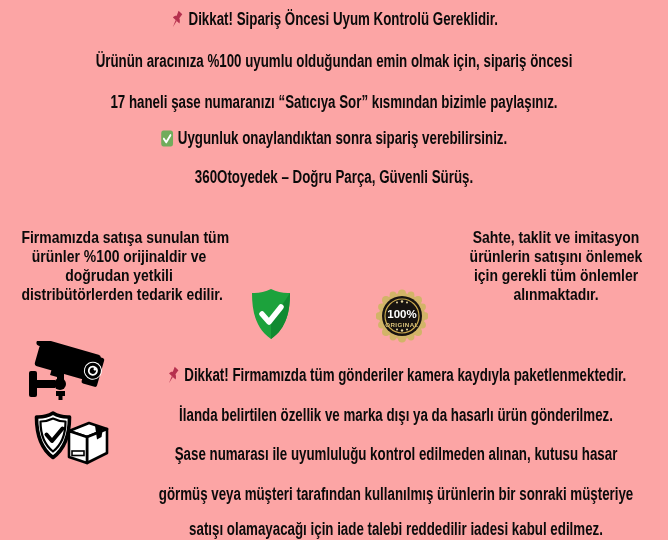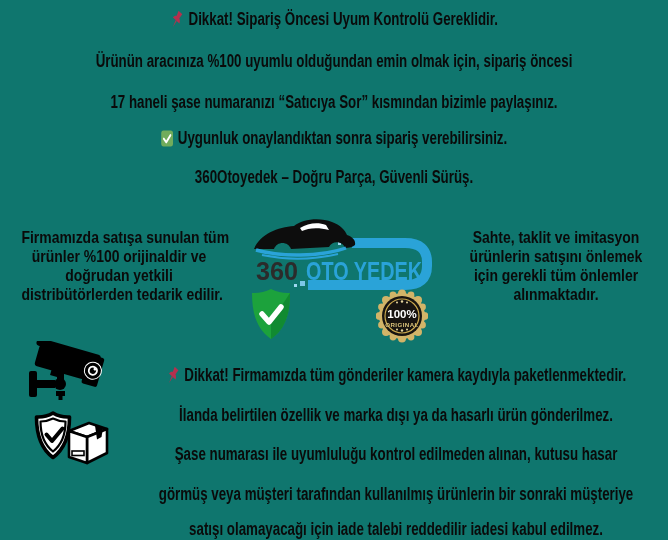--- a/index.html
+++ b/index.html
@@ -1,17 +1,17 @@
 <!DOCTYPE html>
 <html lang="tr"><head>
 <meta charset="utf-8">
 <style>
   html,body{margin:0;padding:0;background:#fff;}
   .canvas{
-    position:relative;width:668px;height:540px;background:#0f766e;overflow:hidden;
+    position:relative;width:668px;height:540px;background:#fca5a5;overflow:hidden;
     font-family:"Liberation Sans","DejaVu Sans",sans-serif;font-weight:bold;color:#0a0a0a;
   }
   .row{
     position:absolute;left:0;right:0;height:22px;
     display:flex;justify-content:center;align-items:center;gap:6px;
     font-size:18px;white-space:nowrap;
     transform:scaleX(0.74);transform-origin:50% 50%;
   }
   .row .txt{white-space:nowrap;}
   .row.bottom{left:126px;right:2px;}
@@ -64,39 +64,20 @@
     <span class="txt">360Otoyedek – Doğru Parça, Güvenli Sürüş.</span>
   </div>
 
   <div class="sideblock left">
     <div>Firmamızda satışa sunulan tüm</div>
     <div>ürünler %100 orijinaldir ve</div>
     <div>doğrudan yetkili</div>
     <div>distribütörlerden tedarik edilir.</div>
   </div>
 
-  <div class="abs" style="left:250px;top:216px;">
-    <svg width="194" height="80" viewBox="0 0 194 80">
-
-      <path d="M102 27 H155 Q177 27 177 46 v4 Q177 69 155 69 H58" fill="none" stroke="#2aa3d8" stroke-width="10"></path>
-      <rect x="94" y="21" width="5" height="5" fill="#7cc7e8"></rect>
-      <rect x="88" y="26" width="3" height="3" fill="#9ed7ef"></rect>
-      <rect x="50" y="65" width="5" height="5" fill="#7cc7e8"></rect>
-      <rect x="44" y="68" width="3" height="3" fill="#9ed7ef"></rect>
-
-      <path d="M4 33 C10 18 28 11 44 10 C52 3 70 1 82 6 C90 9 95 14 97 19 C103 21 106 25 105 29 C103 31 99 32 95 32 C93 25 82 24 79 31 L41 33 C38 25 27 25 24 33 Z" fill="#0d0d0d"></path>
-      <path d="M50 12 C58 7 68 6 76 9 L79 14 C68 11 58 12 52 15 Z" fill="#ffffff"></path>
-
-      <path d="M6 34 C30 41 70 41 96 32" fill="none" stroke="#2aa3d8" stroke-width="3.4"></path>
-      <path d="M12 39 C36 44 62 44 88 38" fill="none" stroke="#2aa3d8" stroke-width="2"></path>
-
-      <text x="6" y="64" font-size="25" fill="#2b2b2b" textLength="42" lengthAdjust="spacingAndGlyphs">360</text>
-      <text x="56" y="64" font-size="25" fill="#2aa3d8" textLength="116" lengthAdjust="spacingAndGlyphs">OTO YEDEK</text>
-    </svg>
-  </div>
 
   <div class="abs" style="left:251px;top:288px;">
     <svg width="40" height="52" viewBox="0 0 40 52">
       <path d="M20 1 C26 4 33 5.5 39 5 C39 22 36 40 20 51 C4 40 1 22 1 5 C7 5.5 14 4 20 1 Z" fill="#1ca23c"></path>
       <path d="M39 5 C39 22 36 40 20 51 L20 34 Z" fill="#118a31"></path>
       <path d="M11 26 l7 8 l12 -15" stroke="#ffffff" stroke-width="5.5" fill="none" stroke-linecap="round" stroke-linejoin="round"></path>
     </svg>
   </div>
 
   <div class="abs" style="left:376px;top:288px;">

